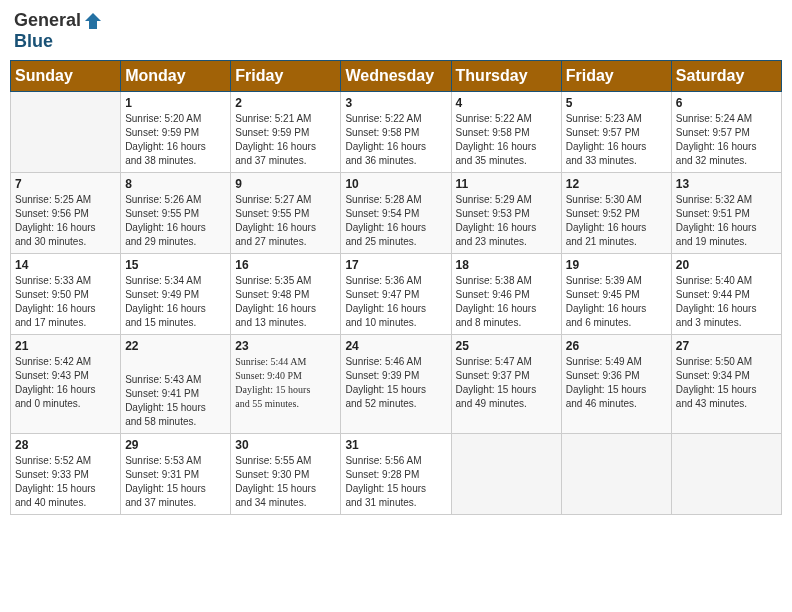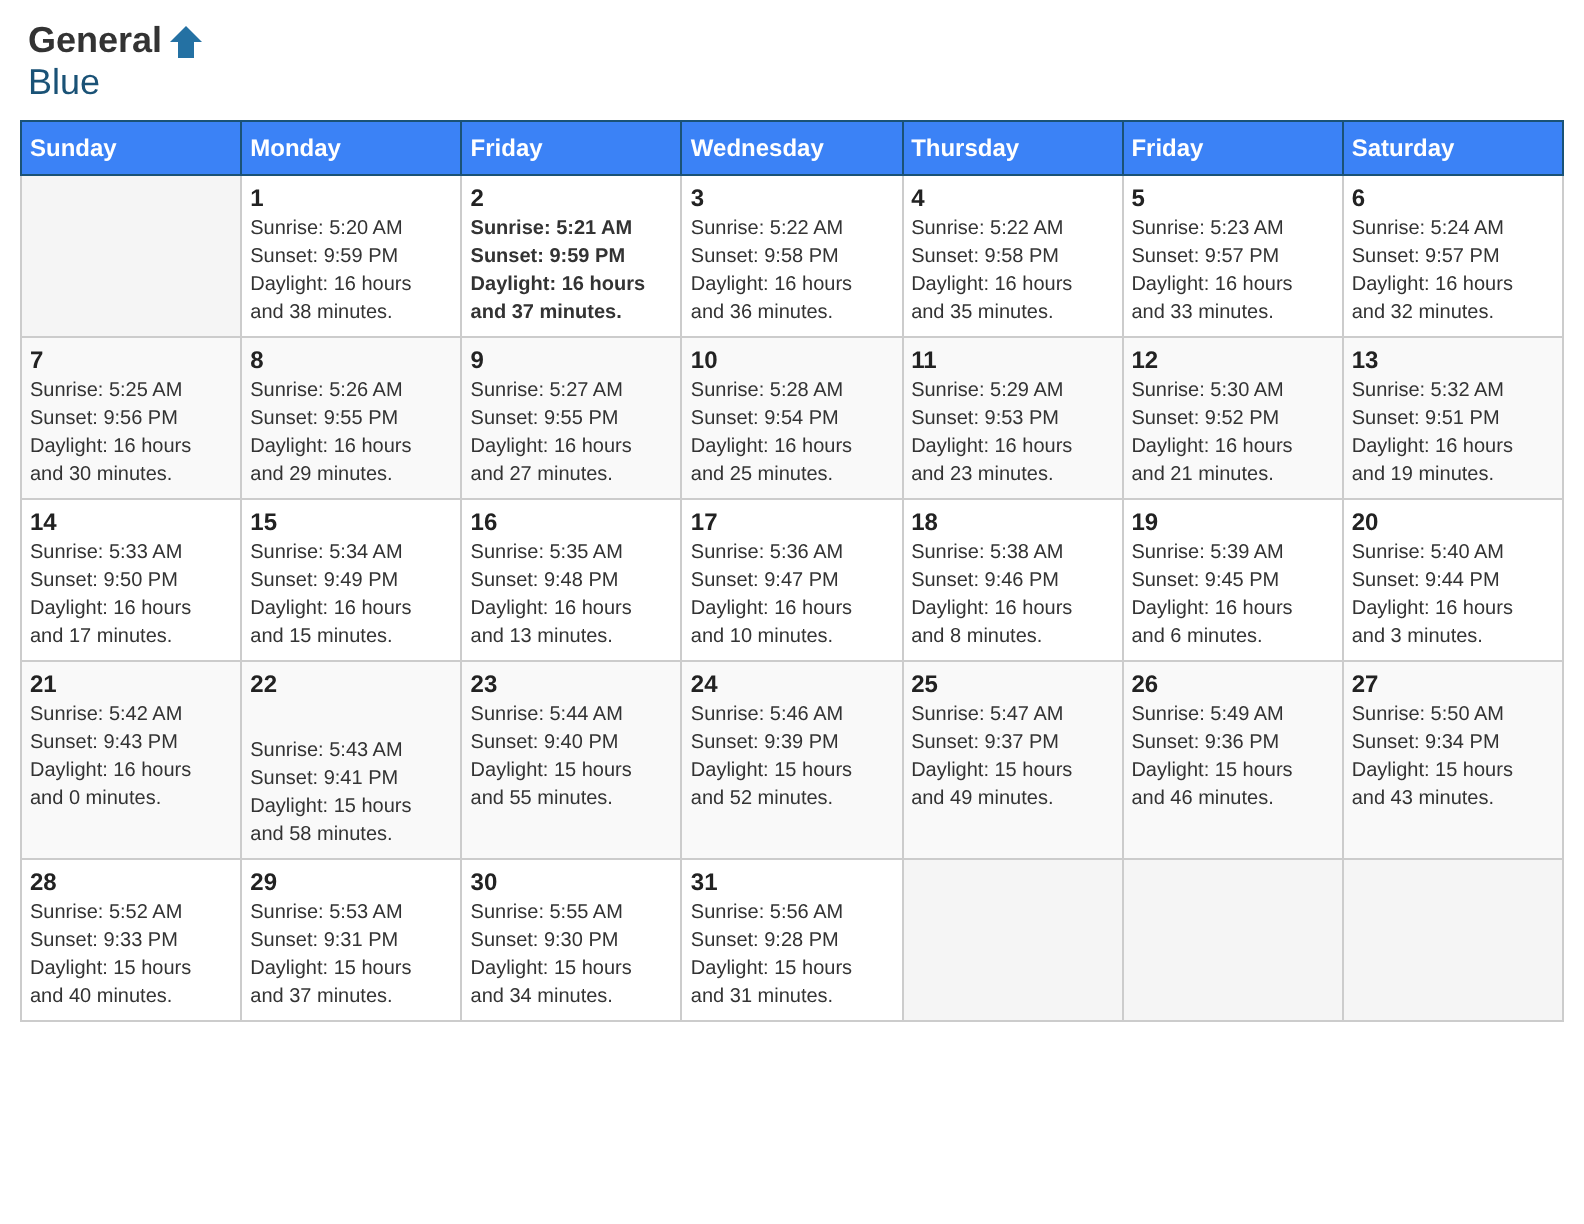--- a/index.html
+++ b/index.html
@@ -27,21 +27,21 @@
       display: flex;
       align-items: center;
     }
     .logo-general {
       font-size: 18px;
       font-weight: bold;
       color: #333;
     }
     .logo-blue {
       font-size: 18px;
-      font-weight: normal;
+      font-weight: bold;
       color: #1a5276;
     }
     .logo-icon {
       width: 20px;
       height: 20px;
       margin-left: 2px;
     }
     .title-section {
       text-align: right;
     }
@@ -53,25 +53,25 @@
     .location {
       font-size: 16px;
       color: #555;
     }
     .calendar {
       width: 100%;
       border-collapse: collapse;
       font-size: 11px;
     }
     .calendar th {
-      background-color: #3b82f6;
+      background-color: #a16207;
       color: white;
       padding: 6px 4px;
       text-align: left;
-      font-size: 12px;
+      font-size: 16px;
       border: 1px solid #1a5276;
     }
     .calendar td {
       border: 1px solid #ccc;
       padding: 4px;
       vertical-align: top;
       width: 110px;
       min-height: 80px;
       background: #fff;
     }
@@ -125,21 +125,21 @@
         <td class="empty-cell"></td>
         <td>
           <div class="day-number">1</div>
           <div class="day-info" style="white-space: pre-line;">Sunrise: 5:20 AM
 Sunset: 9:59 PM
 Daylight: 16 hours
 and 38 minutes.</div>
         </td>
         <td>
           <div class="day-number">2</div>
-          <div class="day-info" style="white-space: pre-line; font-weight: bold;">Sunrise: 5:21 AM
+          <div class="day-info" style="white-space: pre-line;">Sunrise: 5:21 AM
 Sunset: 9:59 PM
 Daylight: 16 hours
 and 37 minutes.</div>
         </td>
         <td>
           <div class="day-number">3</div>
           <div class="day-info" style="white-space: pre-line;">Sunrise: 5:22 AM
 Sunset: 9:58 PM
 Daylight: 16 hours
 and 36 minutes.</div>
@@ -278,21 +278,21 @@
         </td>
         <td>
           <div class="day-number">22</div>
           <div class="day-info" style="white-space: pre-line; margin-top: 20px;">Sunrise: 5:43 AM
 Sunset: 9:41 PM
 Daylight: 15 hours
 and 58 minutes.</div>
         </td>
         <td>
           <div class="day-number">23</div>
-          <div class="day-info" style="white-space: pre-line;">Sunrise: 5:44 AM
+          <div class="day-info" style="white-space: pre-line; font-family: Liberation Serif, serif;">Sunrise: 5:44 AM
 Sunset: 9:40 PM
 Daylight: 15 hours
 and 55 minutes.</div>
         </td>
         <td>
           <div class="day-number">24</div>
           <div class="day-info" style="white-space: pre-line;">Sunrise: 5:46 AM
 Sunset: 9:39 PM
 Daylight: 15 hours
 and 52 minutes.</div>

